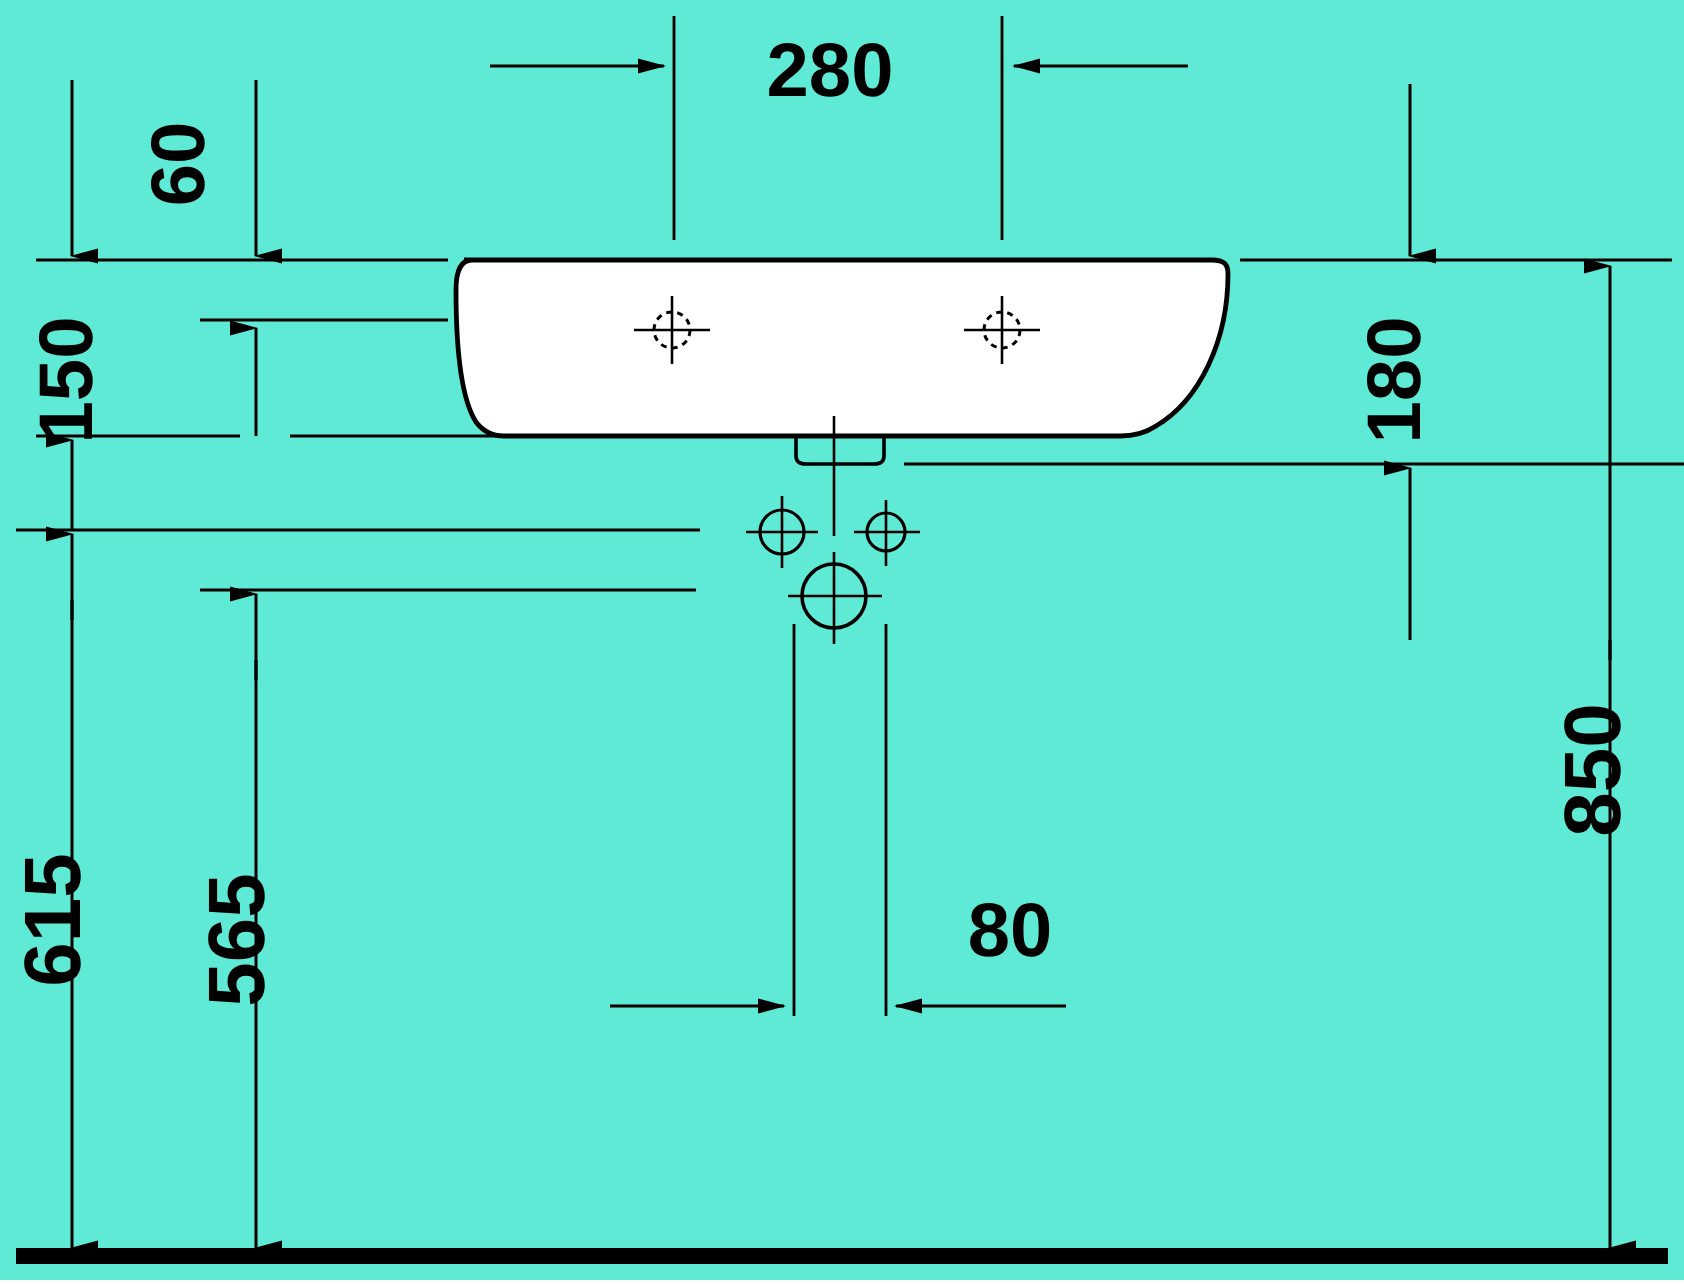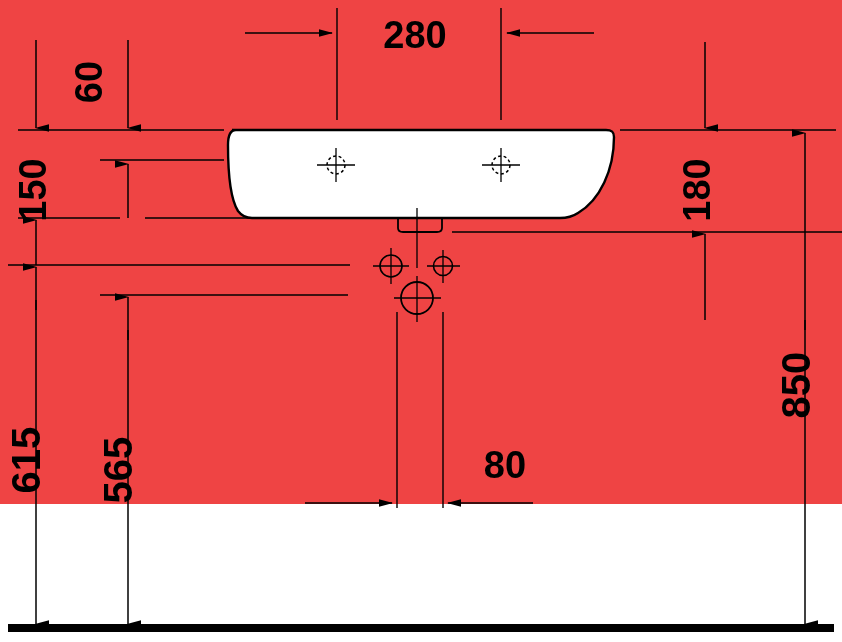--- a/index.html
+++ b/index.html
@@ -3,22 +3,22 @@
 <meta charset="utf-8">
 <style>
   html,body{margin:0;padding:0;background:#ffffff;}
   body{
     font-family:"Liberation Sans", sans-serif;
     width:842px;height:642px;
     overflow:hidden;
   }
   #stage{
     position:relative;
-    width:842px;height:504px;
-    background:#ef4444;
+    width:842px;height:640px;
+    background:#5eead4;
   }
   svg#drawing{
     position:absolute;left:0;top:0;
     width:842px;height:642px;
     display:block;
   }
   .dimtext{
     font-family:"Liberation Sans", sans-serif;
     font-weight:bold;
     fill:#000000;

